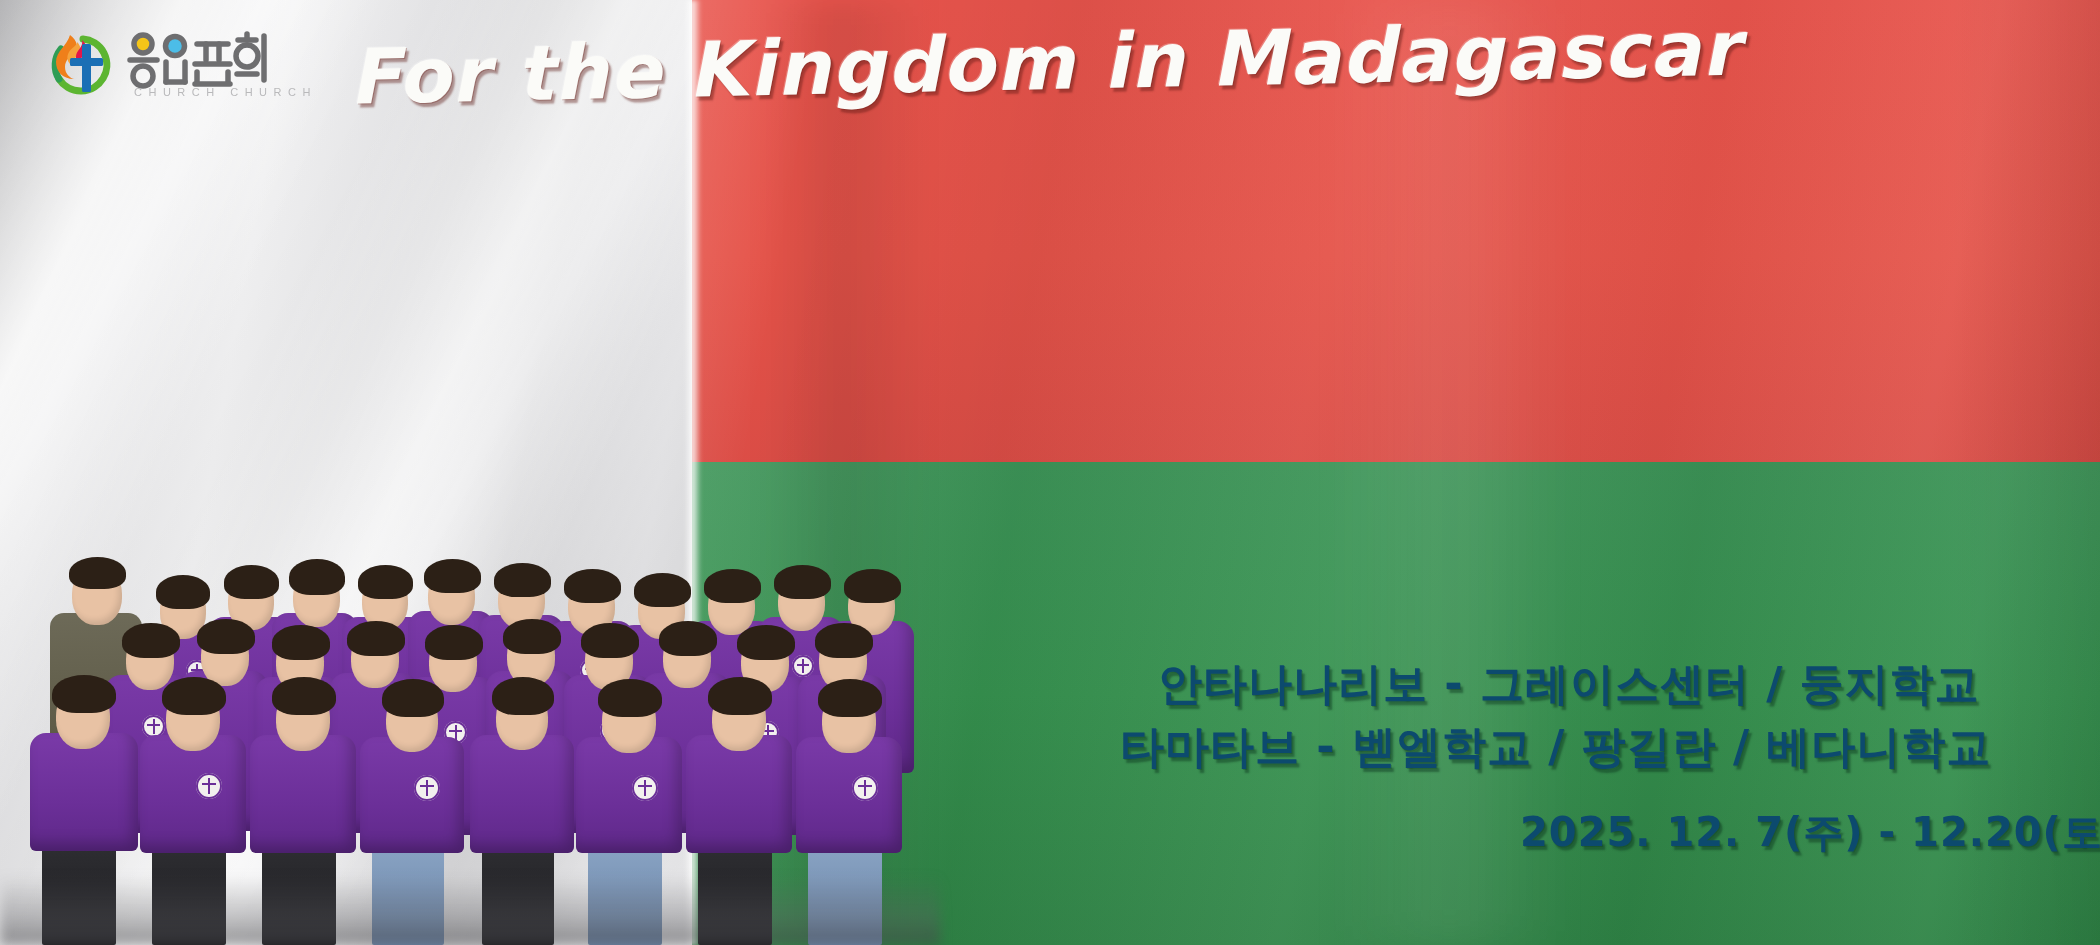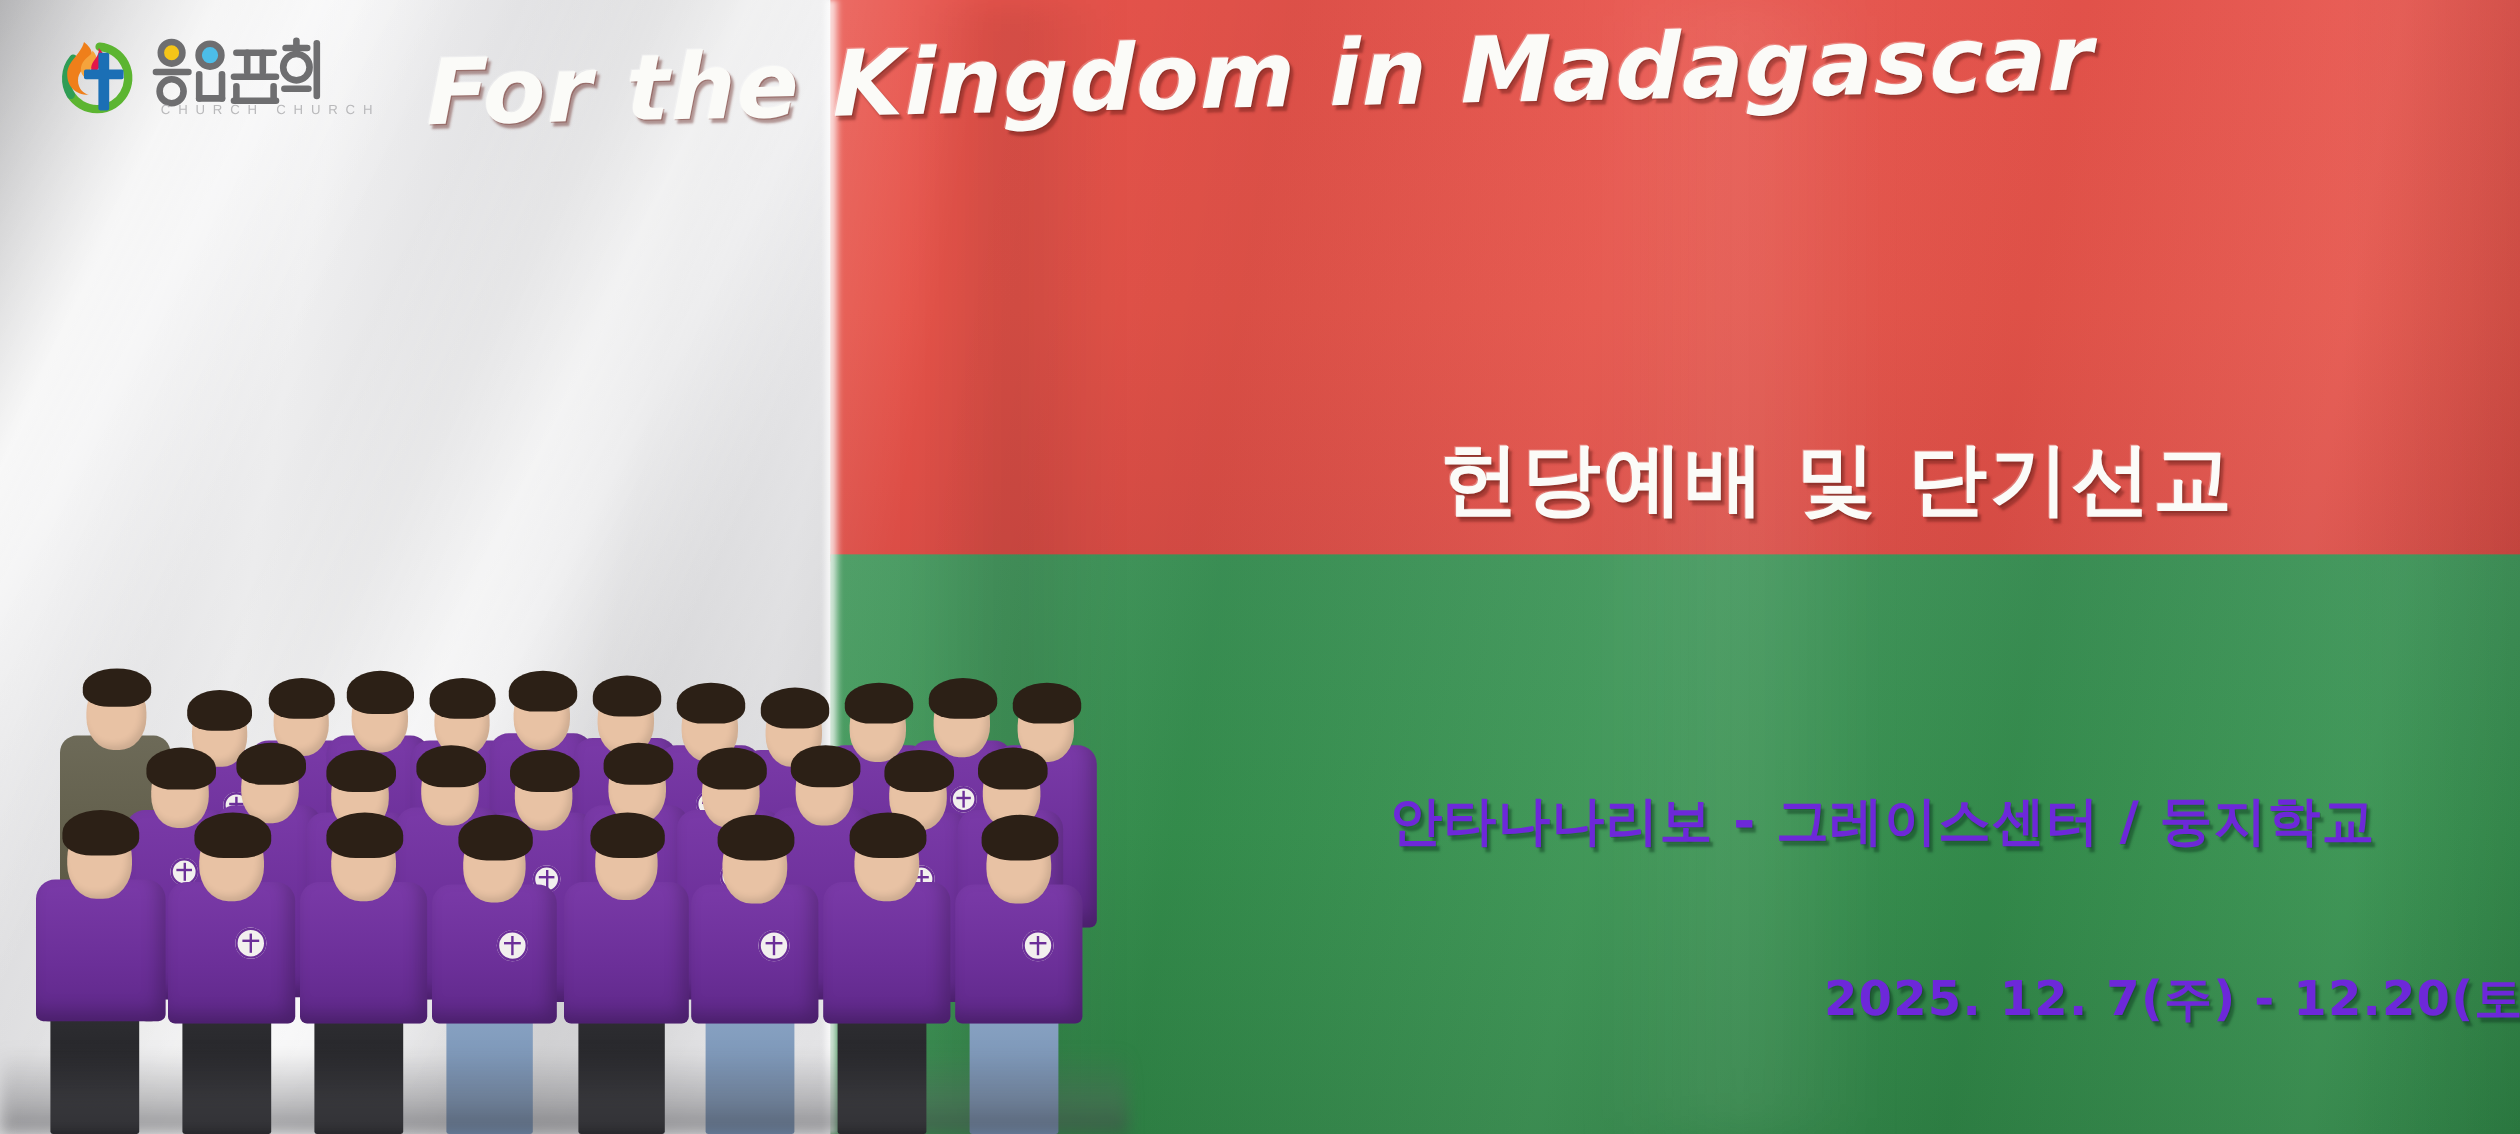--- a/index.html
+++ b/index.html
@@ -124,21 +124,21 @@
   .title-kr2{
     left:1160px;top:255px;font-size:66px;letter-spacing:2px;
   }
   .title-kr3{
     left:1200px;top:355px;font-size:66px;letter-spacing:2px;
   }
 
   .sub{
     font-family:"DejaVu Sans", sans-serif;
     font-weight:700;
-    color:#6d28d9;
+    color:#0c4a6e;
     white-space:nowrap;
     position:absolute;
     text-shadow:
       3px 4px 2px rgba(12,52,28,.45),
       1px 1px 0 rgba(20,70,40,.3);
   }
   .sub-line1{left:1158px;top:655px;font-size:44px;letter-spacing:1px;}
   .sub-line2{left:1120px;top:718px;font-size:44px;letter-spacing:1px;}
   .sub-date{left:1520px;top:805px;font-size:40px;letter-spacing:1px;}
 
@@ -257,23 +257,23 @@
         <line x1="205" y1="12" x2="205" y2="18"></line>
         <circle cx="205" cy="34" r="11" fill="none"></circle>
         <line x1="195" y1="52" x2="215" y2="52"></line>
         <line x1="222" y1="14" x2="222" y2="58"></line>
       </g>
     </svg>
     <div class="logo-sub">CHURCH CHURCH</div>
   </div>
 
   <div class="hand title-en">For the Kingdom in Madagascar</div>
-  <div class="hand title-kr3">헌당예배 및 단기선교</div>
 
   <div class="sub sub-line1">안타나나리보 - 그레이스센터 / 둥지학교</div>
+  <div class="sub sub-line2">타마타브 - 벧엘학교 / 팡길란 / 베다니학교</div>
   <div class="sub sub-date">2025. 12. 7(주) - 12.20(토)</div>
 
   <div class="photo">
 
     <div class="person">
       <div class="suit" style="left:50px;top:88px;width:92px;height:175px;"></div>
       <div class="head" style="left:72px;top:40px;width:50px;height:60px;"></div>
       <div class="hair" style="left:69px;top:32px;width:57px;height:32px;"></div>
     </div>
     <div class="person">

